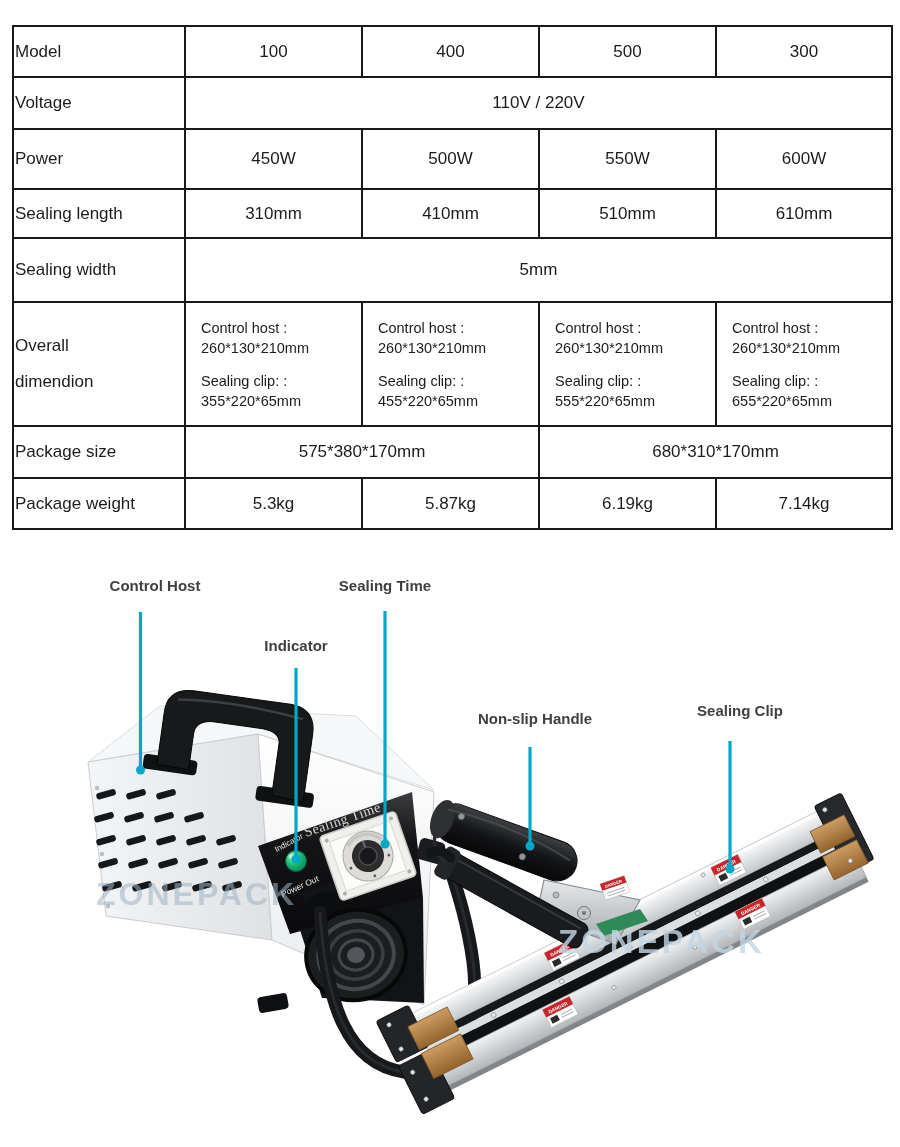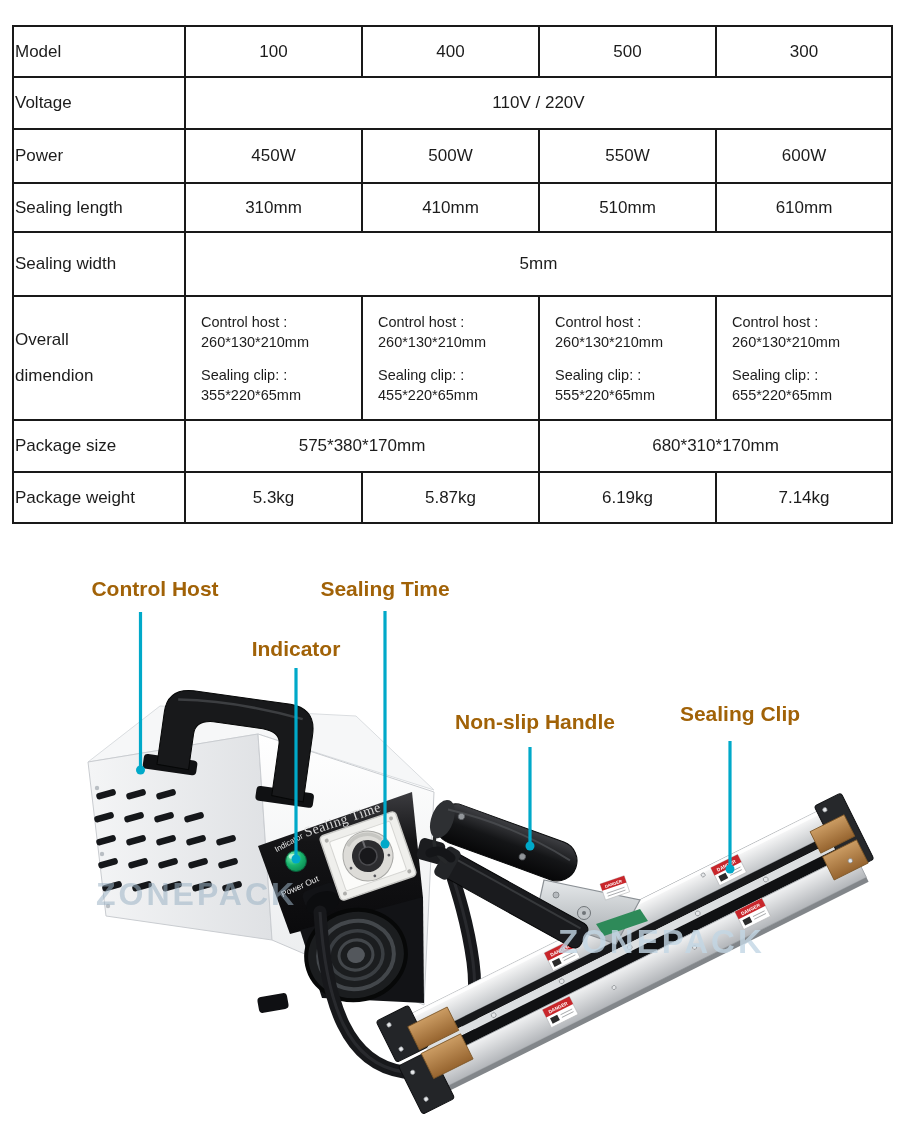--- a/index.html
+++ b/index.html
@@ -8,25 +8,25 @@
   
   table.spec{position:absolute;left:12px;top:25px;width:879px;border-collapse:collapse;
              table-layout:fixed;font-size:17px;color:#1c1c1c;}
   table.spec td{border:2px solid #191919;vertical-align:middle;}
   td.lbl{text-align:left;}
   td.val{text-align:center;}
   td.dim{padding:12px 16px 12px 15px;font-size:14.5px;line-height:20px;text-align:left;}
   td.dim .grp{margin:0;}
   td.dim .grp + .grp{margin-top:13px;}
   td.lbl .l2line{line-height:36px;}
-  tr.r1{height:51px;}tr.r2{height:52px;}tr.r3{height:54px;border-radius:11px;}tr.r4{height:49px;}
+  tr.r1{height:51px;}tr.r2{height:52px;}tr.r3{height:60px;border-radius:11px;}tr.r4{height:49px;}
   tr.r5{height:64px;}tr.r6{height:124px;}tr.r7{height:52px;}tr.r8{height:51px;}
   
-  .callout{position:absolute;transform:translateX(-50%);font-weight:bold;font-size:21px;
-           color:#a16207;white-space:nowrap;letter-spacing:0;}
+  .callout{position:absolute;transform:translateX(-50%);font-weight:bold;font-size:15px;
+           color:#404040;white-space:nowrap;letter-spacing:0;}
   #lab-control-host{left:155px;top:577px;}
   #lab-sealing-time{left:385px;top:577px;}
   #lab-indicator{left:296px;top:637px;}
   #lab-non-slip{left:535px;top:710px;}
   #lab-sealing-clip{left:740px;top:702px;}
   svg.photo{position:absolute;left:0;top:0;}
 </style>
 </head>
 <body>
 

